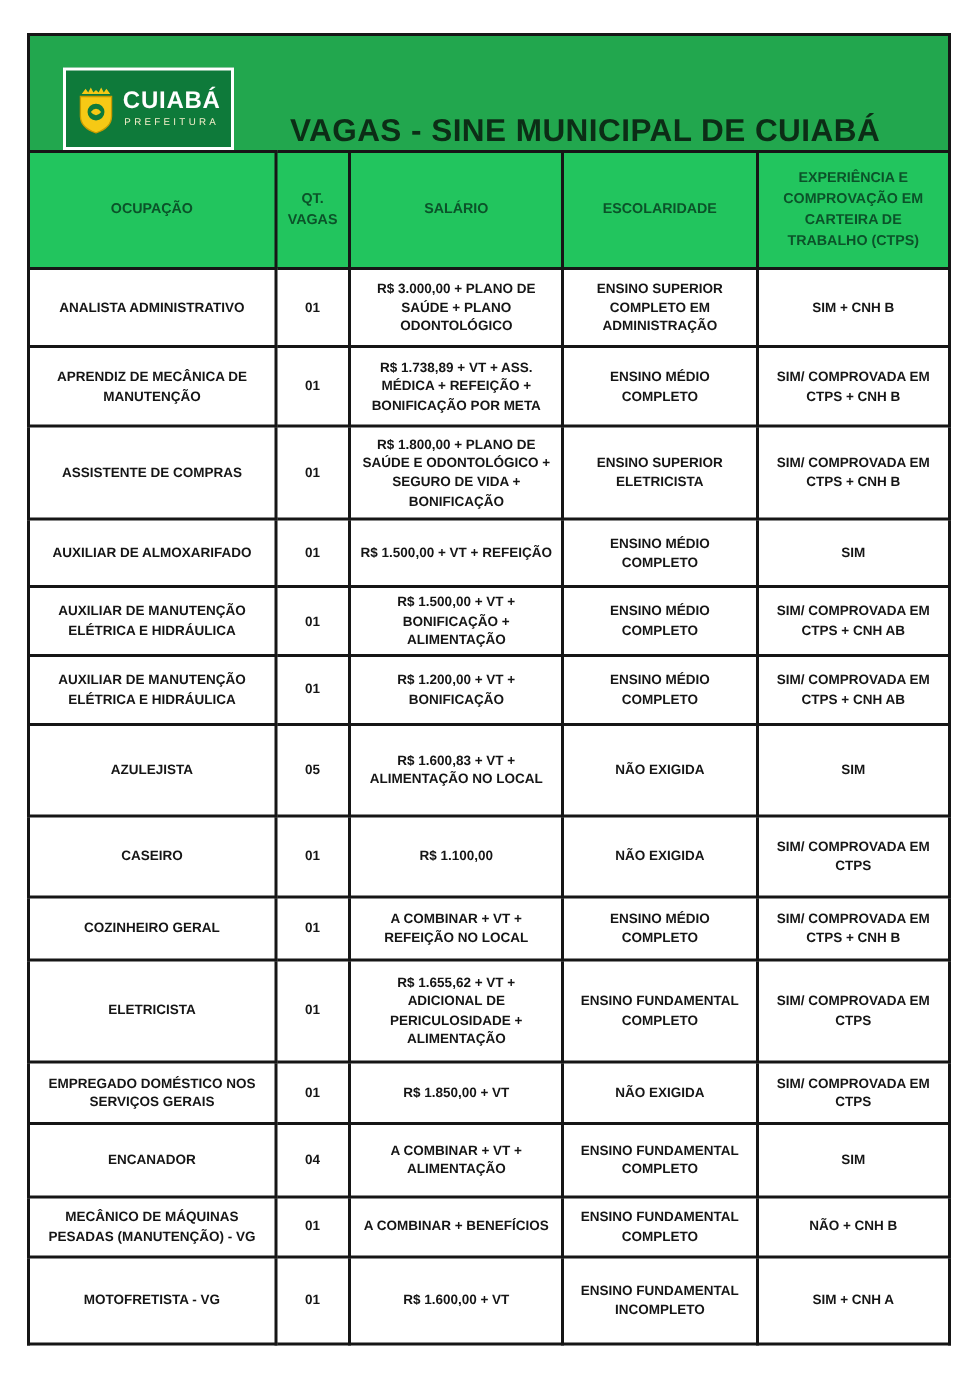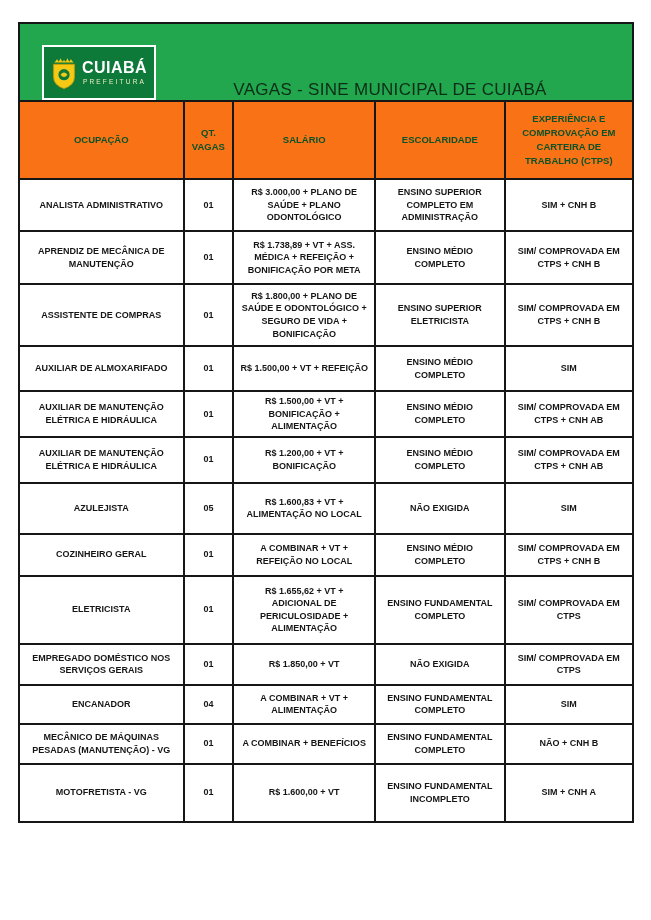--- a/index.html
+++ b/index.html
@@ -36,43 +36,43 @@
   .logo-text { display: flex; flex-direction: column; align-items: center; line-height: 1; }
   .logo-title {
     color: #ffffff; font-weight: bold; font-size: 16px; letter-spacing: 0.5px;
   }
   .logo-subtitle {
     color: #f3eec9; font-size: 6.5px; letter-spacing: 2.2px; margin-top: 3px;
   }
   .band-title {
     flex: 1;
     text-align: center;
-    font-weight: normal;
-    font-size: 17px;
+    font-weight: bold;
+    font-size: 21px;
     letter-spacing: 0.3px;
     color: #0c2d16;
     padding-right: 8px;
   }
 
   
   table.vagas {
     position: absolute;
     left: 18px; top: 100px;
     width: 616px;
     border-collapse: collapse;
     table-layout: fixed;
   }
   table.vagas th, table.vagas td {
     border: 2px solid #161616;
     text-align: center;
     vertical-align: middle;
     padding: 3px 6px;
   }
   table.vagas thead th {
-    background: #f97316;
+    background: #22c55e;
     color: #0b5229;
     font-size: 9.5px;
     font-weight: bold;
     height: 78px;
     line-height: 1.45;
   }
   table.vagas tbody td {
     background: #ffffff;
     color: #151515;
     font-size: 9px;
@@ -164,27 +164,34 @@
           <td>ENSINO MÉDIO COMPLETO</td>
           <td>SIM/ COMPROVADA EM CTPS + CNH AB</td>
         </tr>
         <tr style="height: 46px;">
           <td>AUXILIAR DE MANUTENÇÃO ELÉTRICA E HIDRÁULICA</td>
           <td>01</td>
           <td>R$ 1.200,00 + VT + BONIFICAÇÃO</td>
           <td>ENSINO MÉDIO COMPLETO</td>
           <td>SIM/ COMPROVADA EM CTPS + CNH AB</td>
         </tr>
-        <tr style="height: 51px;">
+        <tr style="height: 61px;">
           <td>AZULEJISTA</td>
           <td>05</td>
           <td>R$ 1.600,83 + VT + ALIMENTAÇÃO NO LOCAL</td>
           <td>NÃO EXIGIDA</td>
           <td>SIM</td>
         </tr>
+        <tr style="height: 54px;">
+          <td>CASEIRO</td>
+          <td>01</td>
+          <td>R$ 1.100,00</td>
+          <td>NÃO EXIGIDA</td>
+          <td>SIM/ COMPROVADA EM CTPS</td>
+        </tr>
         <tr style="height: 42px;">
           <td>COZINHEIRO GERAL</td>
           <td>01</td>
           <td>A COMBINAR + VT + REFEIÇÃO NO LOCAL</td>
           <td>ENSINO MÉDIO COMPLETO</td>
           <td>SIM/ COMPROVADA EM CTPS + CNH B</td>
         </tr>
         <tr style="height: 68px;">
           <td>ELETRICISTA</td>
           <td>01</td>
@@ -192,21 +199,21 @@
           <td>ENSINO FUNDAMENTAL COMPLETO</td>
           <td>SIM/ COMPROVADA EM CTPS</td>
         </tr>
         <tr style="height: 41px;">
           <td>EMPREGADO DOMÉSTICO NOS SERVIÇOS GERAIS</td>
           <td>01</td>
           <td>R$ 1.850,00 + VT</td>
           <td>NÃO EXIGIDA</td>
           <td>SIM/ COMPROVADA EM CTPS</td>
         </tr>
-        <tr style="height: 39px;">
+        <tr style="height: 49px;">
           <td>ENCANADOR</td>
           <td>04</td>
           <td>A COMBINAR + VT + ALIMENTAÇÃO</td>
           <td>ENSINO FUNDAMENTAL COMPLETO</td>
           <td>SIM</td>
         </tr>
         <tr style="height: 40px; border-radius: 11px;">
           <td>MECÂNICO DE MÁQUINAS PESADAS (MANUTENÇÃO) - VG</td>
           <td>01</td>
           <td>A COMBINAR + BENEFÍCIOS</td>

